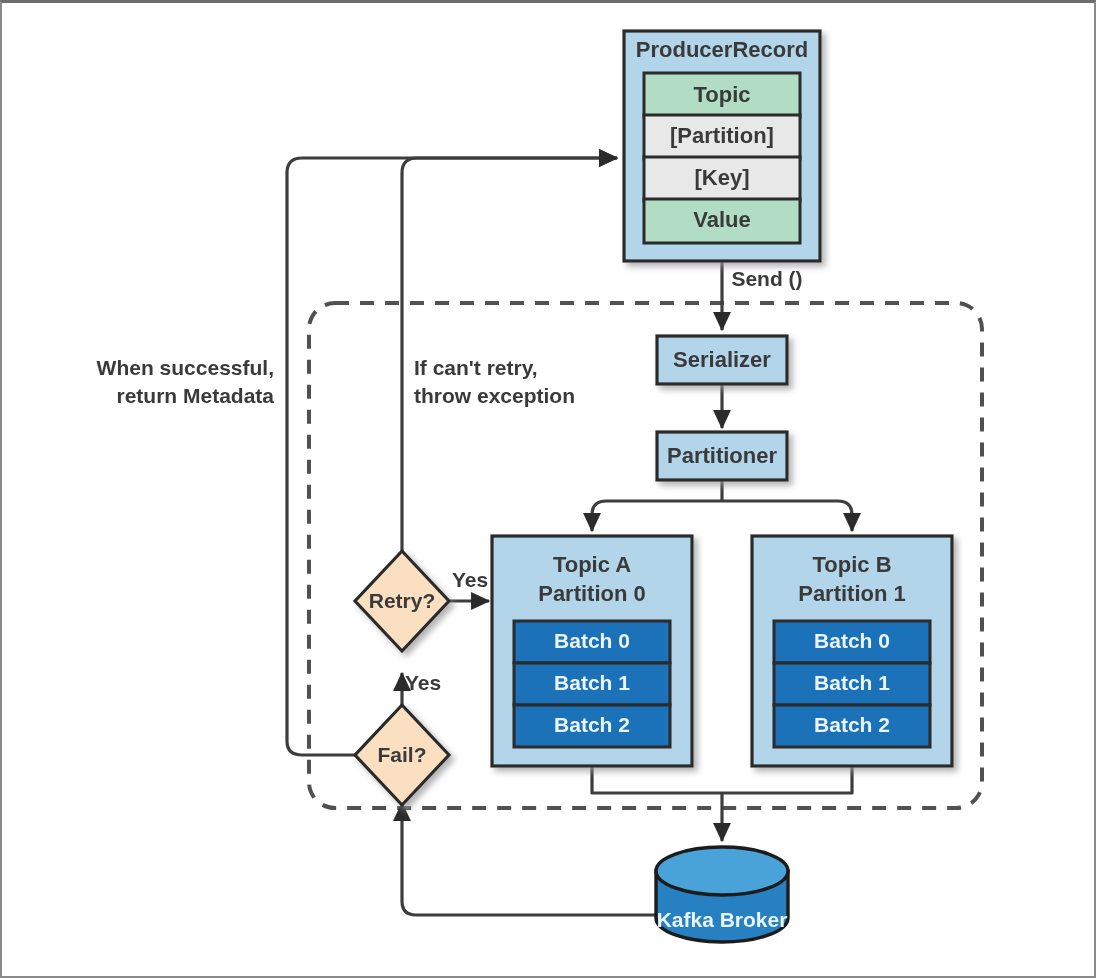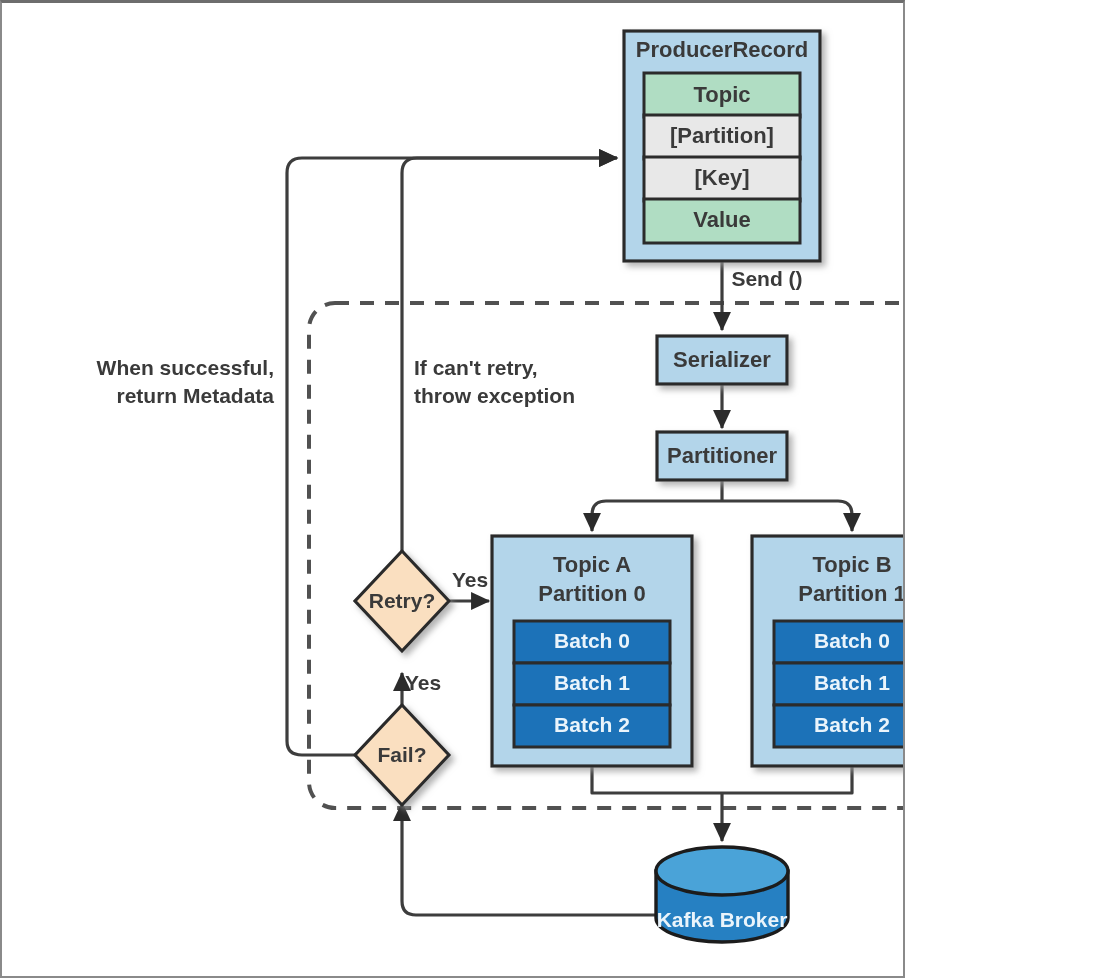--- a/index.html
+++ b/index.html
@@ -6,21 +6,21 @@
   html, body {
     margin: 0;
     padding: 0;
     background: #ffffff;
   }
   body {
     font-family: "Liberation Sans", sans-serif;
   }
   #diagram-frame {
     position: relative;
-    width: 905px;
+    width: 1096px;
     height: 978px;
     background: #ffffff;
     border-top: 3px solid #6d6d6d;
     border-left: 2px solid #8a8a8a;
     border-right: 2px solid #8a8a8a;
     border-bottom: 2px solid #8a8a8a;
     box-sizing: border-box;
     overflow: hidden;
   }
   #flow-svg {

